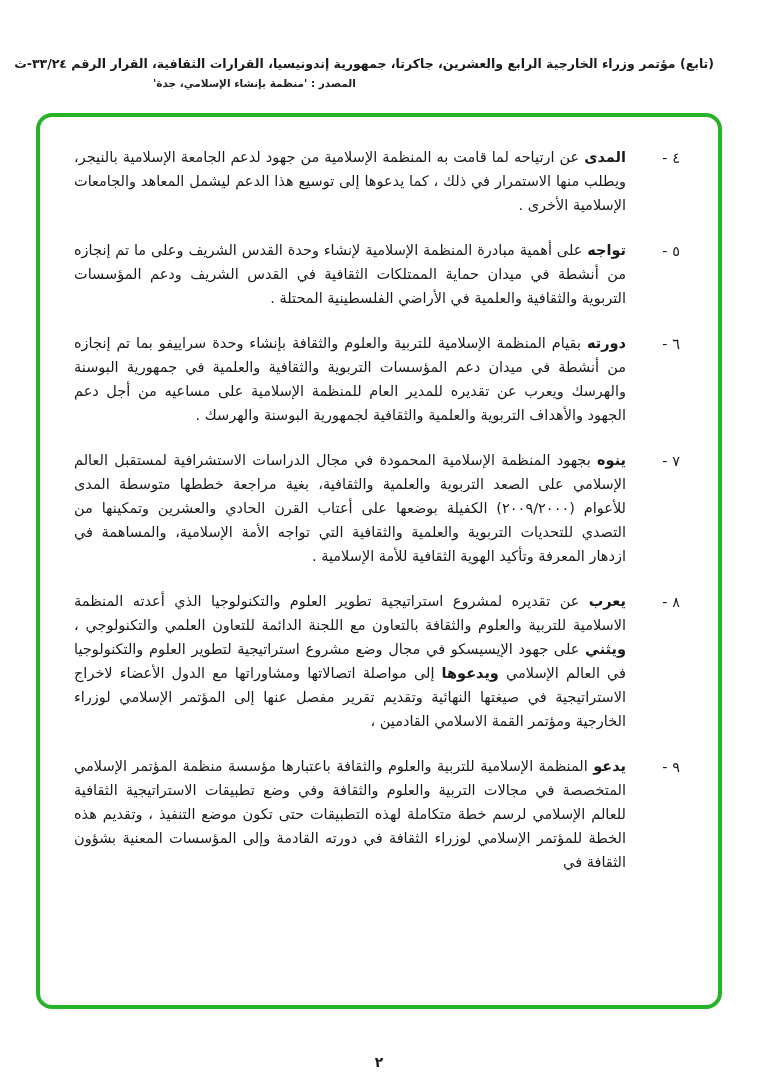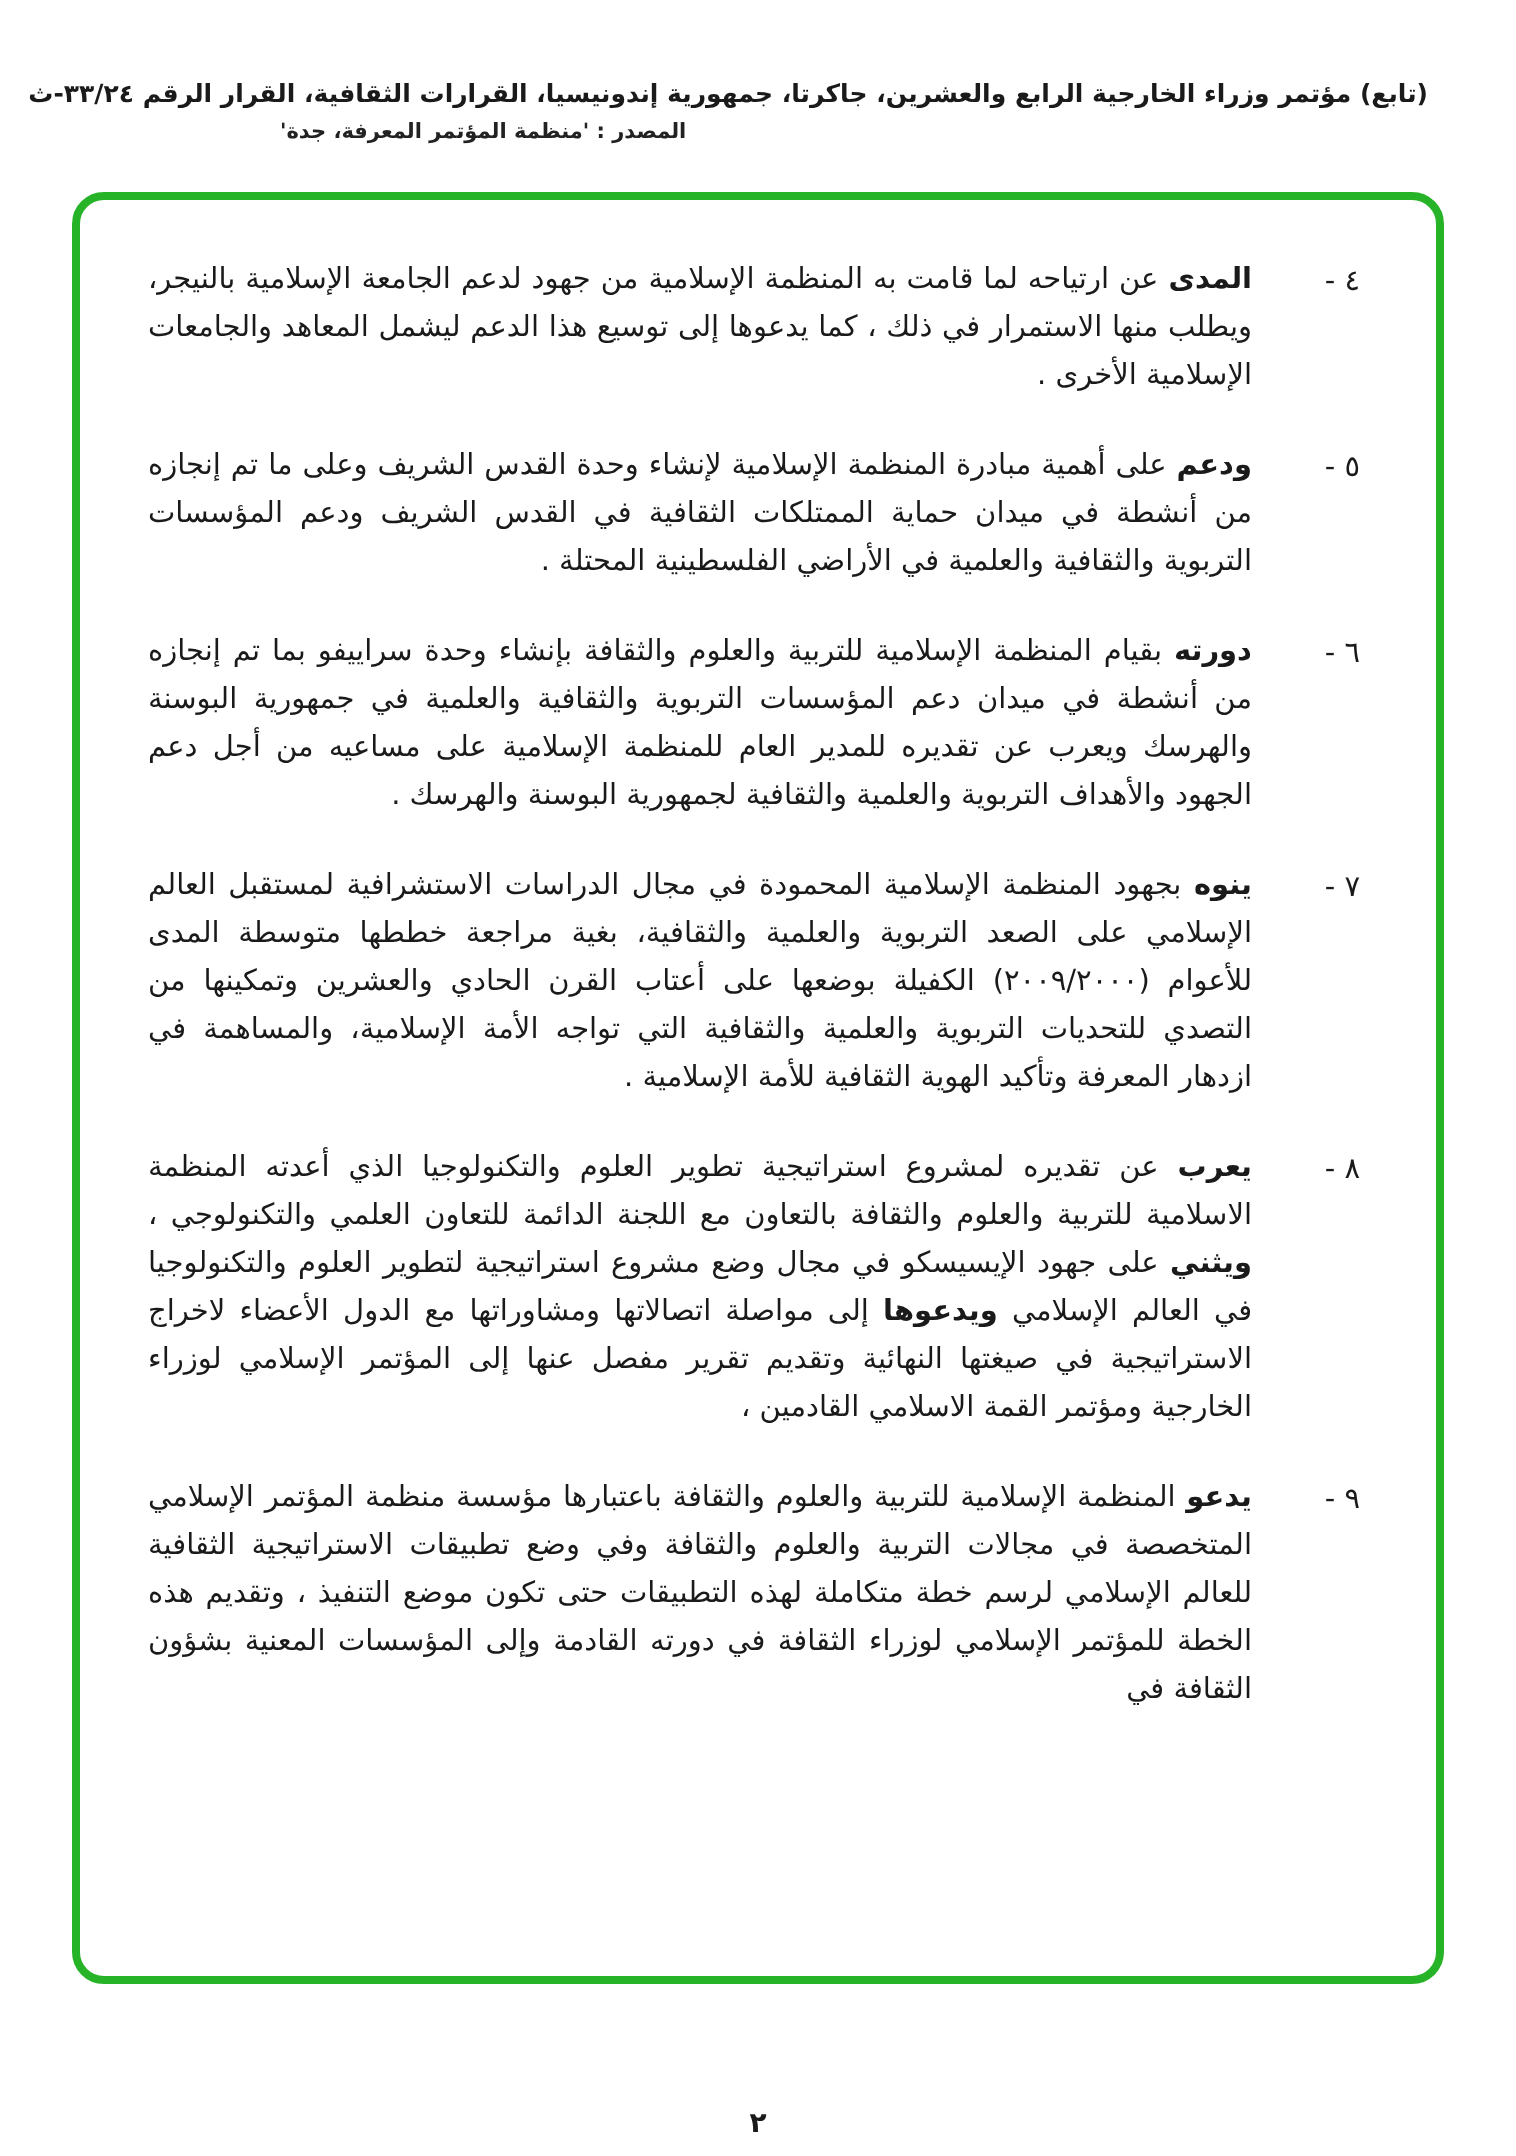--- a/index.html
+++ b/index.html
@@ -9,21 +9,22 @@
     font-family: "DejaVu Sans", sans-serif;
     color: #1a1a1a;
     direction: rtl;
   }
   .page {
     position: relative;
     width: 758px; height: 1078px;
     overflow: hidden;
   }
   .header-wrap {
-    padding: 39px 44px 0 34px;
+    padding: 56px 44px 0 34px;
+    margin-left: 13px;
   }
   .header-line1 {
     font-size: 12.5px;
     font-weight: bold;
     text-align: right;
     white-space: nowrap;
     letter-spacing: 0;
   }
   .header-line2 {
     margin-top: 6px;
@@ -72,32 +73,32 @@
     font-weight: bold;
   }
 </style>
 </head>
 <body>
 
 <div class="page">
 
   <div class="header-wrap">
     <div class="header-line1">(تابع) مؤتمر وزراء الخارجية الرابع والعشرين، جاكرتا، جمهورية إندونيسيا، القرارات الثقافية، القرار الرقم ٣٣/٢٤-ث</div>
-    <div class="header-line2">المصدر : 'منظمة المؤتمر المعرفة، جدة'</div>
+    <div class="header-line2">المصدر : 'منظمة بإنشاء الإسلامي، جدة'</div>
   </div>
 
   <div class="green-box" style="border-color: rgb(39, 179, 39);">
     <div class="content" id="paragraph-list">
         <div class="para">
           <div class="num">٤ -</div>
           <div class="body-text"><b>المدى</b><span> عن ارتياحه لما قامت به المنظمة الإسلامية من جهود لدعم الجامعة الإسلامية بالنيجر، ويطلب منها الاستمرار في ذلك ، كما يدعوها إلى توسيع هذا الدعم ليشمل المعاهد والجامعات الإسلامية الأخرى .</span></div>
         </div>
         <div class="para">
           <div class="num">٥ -</div>
-          <div class="body-text"><b>ودعم</b><span> على أهمية مبادرة المنظمة الإسلامية لإنشاء وحدة القدس الشريف وعلى ما تم إنجازه من أنشطة في ميدان حماية الممتلكات الثقافية في القدس الشريف ودعم المؤسسات التربوية والثقافية والعلمية في الأراضي الفلسطينية المحتلة .</span></div>
+          <div class="body-text"><b>تواجه</b><span> على أهمية مبادرة المنظمة الإسلامية لإنشاء وحدة القدس الشريف وعلى ما تم إنجازه من أنشطة في ميدان حماية الممتلكات الثقافية في القدس الشريف ودعم المؤسسات التربوية والثقافية والعلمية في الأراضي الفلسطينية المحتلة .</span></div>
         </div>
         <div class="para">
           <div class="num">٦ -</div>
           <div class="body-text"><b>دورته</b><span> بقيام المنظمة الإسلامية للتربية والعلوم والثقافة بإنشاء وحدة سراييفو بما تم إنجازه من أنشطة في ميدان دعم المؤسسات التربوية والثقافية والعلمية في جمهورية البوسنة والهرسك ويعرب عن تقديره للمدير العام للمنظمة الإسلامية على مساعيه من أجل دعم الجهود والأهداف التربوية والعلمية والثقافية لجمهورية البوسنة والهرسك .</span></div>
         </div>
         <div class="para">
           <div class="num">٧ -</div>
           <div class="body-text"><b>ينوه</b><span> بجهود المنظمة الإسلامية المحمودة في مجال الدراسات الاستشرافية لمستقبل العالم الإسلامي على الصعد التربوية والعلمية والثقافية، بغية مراجعة خططها متوسطة المدى للأعوام (٢٠٠٩/٢٠٠٠) الكفيلة بوضعها على أعتاب القرن الحادي والعشرين وتمكينها من التصدي للتحديات التربوية والعلمية والثقافية التي تواجه الأمة الإسلامية، والمساهمة في ازدهار المعرفة وتأكيد الهوية الثقافية للأمة الإسلامية .</span></div>
         </div>
         <div class="para">

